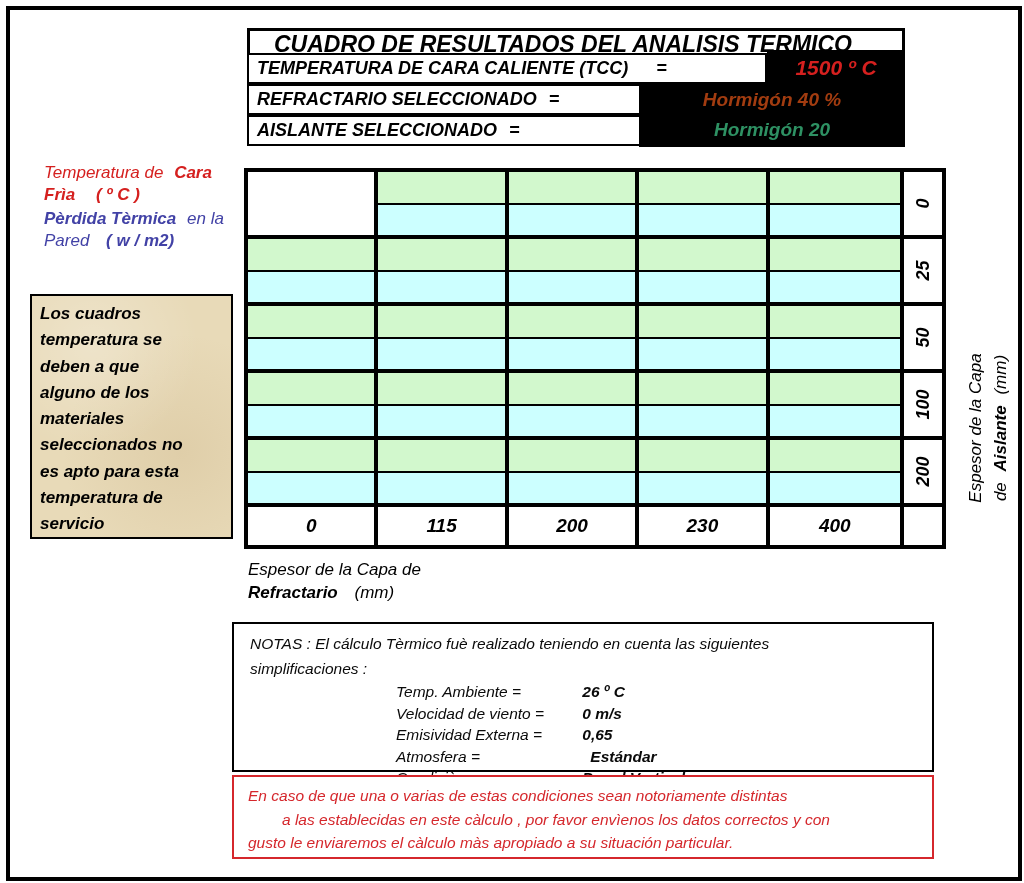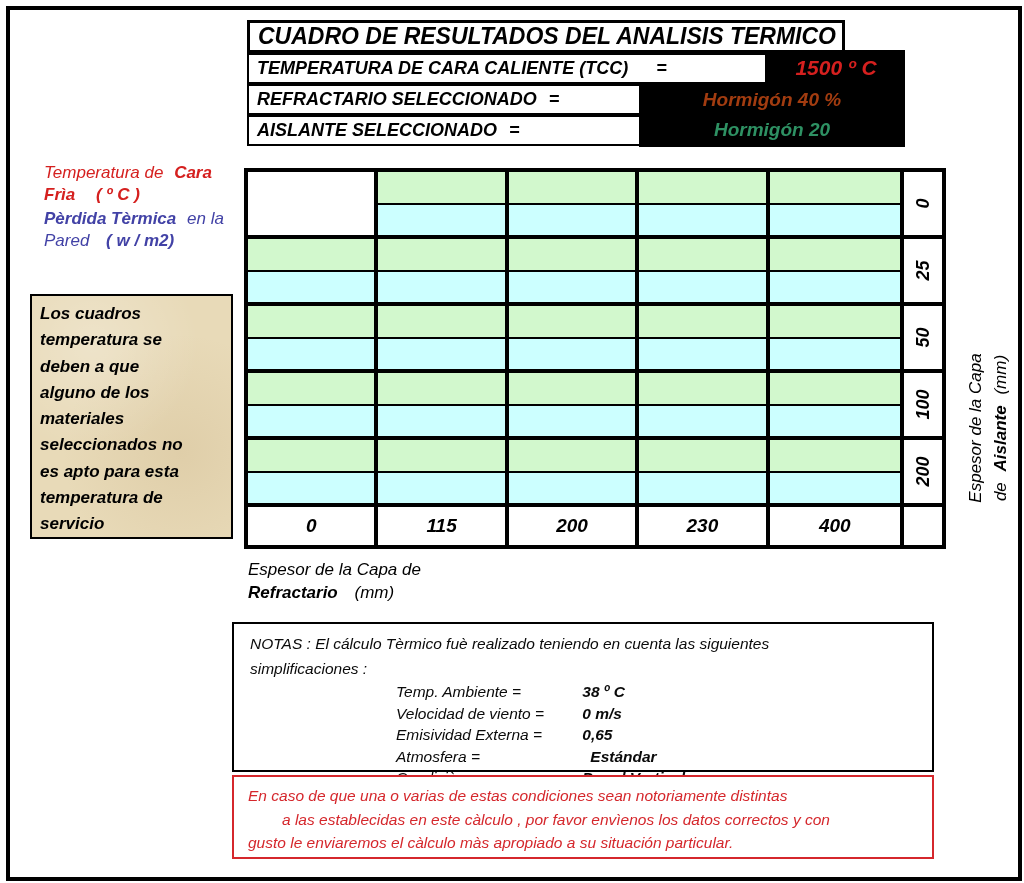--- a/index.html
+++ b/index.html
@@ -6,22 +6,22 @@
   #sheet {
     position:relative; width:1024px; height:883px; background:#ffffff;
     font-family:"Liberation Sans", sans-serif; font-style:italic; overflow:hidden;
     --accent-red:#d5201f; --accent-blue:#4242a6; --brown:#a23c10; --green-text:#2e9163;
     --cell-green:#d2f8cd; --cell-cyan:#ccffff; --note-bg:#e8dab8; --warn-red:#d5272c;
   }
   .abs { position:absolute; }
   .frame { left:6px; top:6px; width:1008px; height:867px; border:4px solid #000; }
 
   
-  .title-box { left:247px; top:20px; width:598px; height:33px; border:3px solid #000;
-    display:flex; align-items:center; padding-left:8px; box-sizing:border-box;
+  .title-box { left:247px; top:28px; width:658px; height:33px; border:3px solid #000;
+    display:flex; align-items:center; padding-left:24px; box-sizing:border-box;
     font-weight:bold; font-size:23px; letter-spacing:0px; background:#fff; }
   .hlabel { border:2px solid #000; box-sizing:border-box; display:flex; align-items:center;
     padding-left:8px; font-weight:bold; font-size:18px; background:#fff; }
   .hl1 { left:247px; top:53px;  width:520px; height:31px; }
   .hl2 { left:247px; top:84px;  width:394px; height:31px; }
   .hl3 { left:247px; top:115px; width:394px; height:31px; }
   .eq1 { margin-left:28px; } .eq2 { margin-left:12px; }
   .vbox { border:3px solid #000; box-sizing:border-box; display:flex; align-items:center;
     justify-content:center; font-weight:bold; background:#000000; }
   .v-tcc  { left:767px; top:50px;  width:138px; height:36px; font-size:21px; color:var(--accent-red); }
@@ -234,21 +234,21 @@
       <span class="b gap1">Aislante</span>
       <span class="gap1">(mm)</span>
     </div>
   </div>
 
   <div class="abs notas">
     <div class="intro">NOTAS :  El cálculo Tèrmico fuè realizado teniendo en cuenta las siguientes</div>
     <div class="intro">simplificaciones :</div>
     <div class="nitem">
       <span class="nl">Temp. Ambiente =</span>
-      <span class="nv">38 º C</span>
+      <span class="nv">26 º C</span>
     </div>
     <div class="nitem">
       <span class="nl">Velocidad de viento =</span>
       <span class="nv">0 m/s</span>
     </div>
     <div class="nitem">
       <span class="nl">Emisividad Externa =</span>
       <span class="nv">0,65</span>
     </div>
     <div class="nitem">

